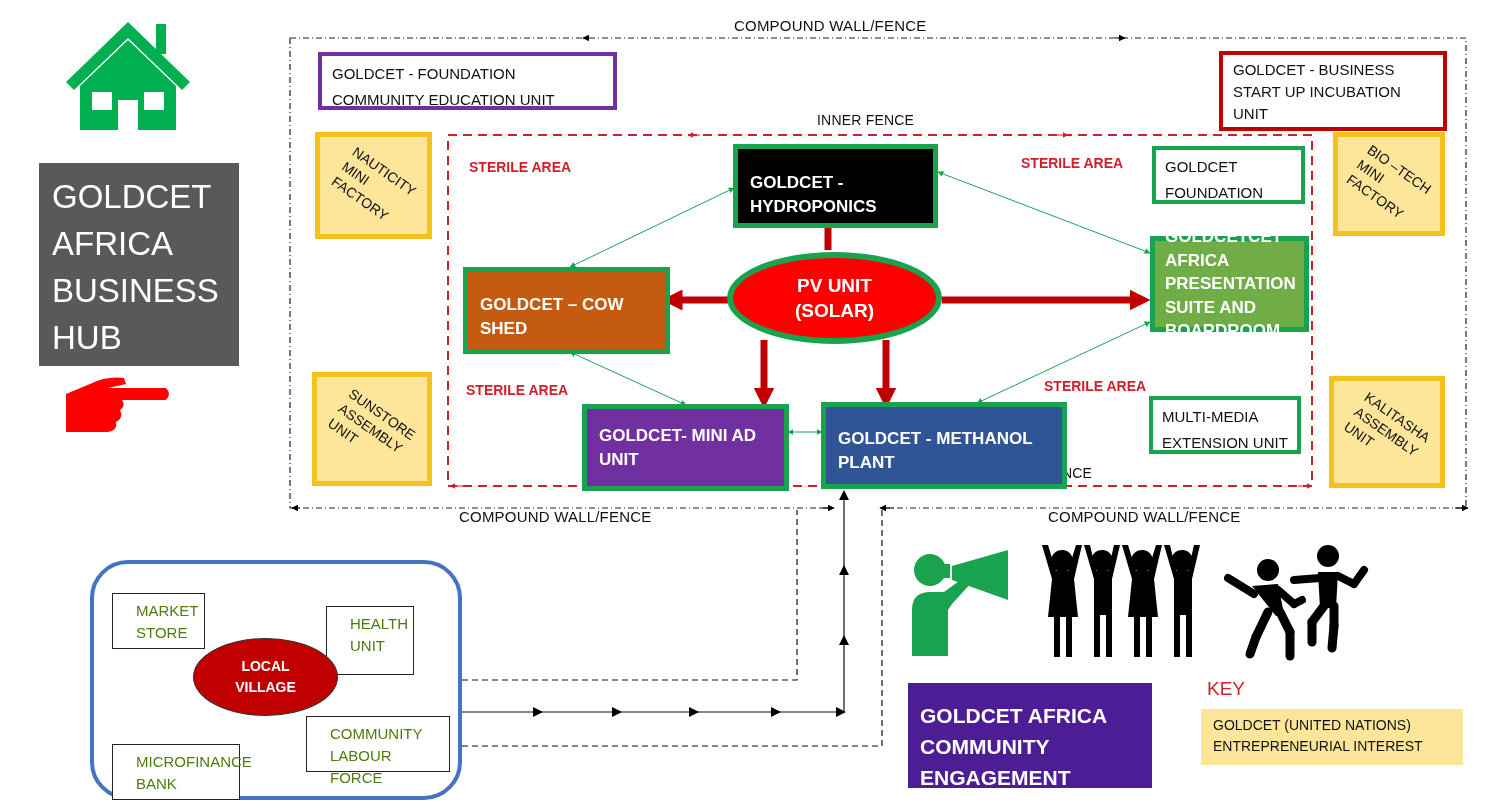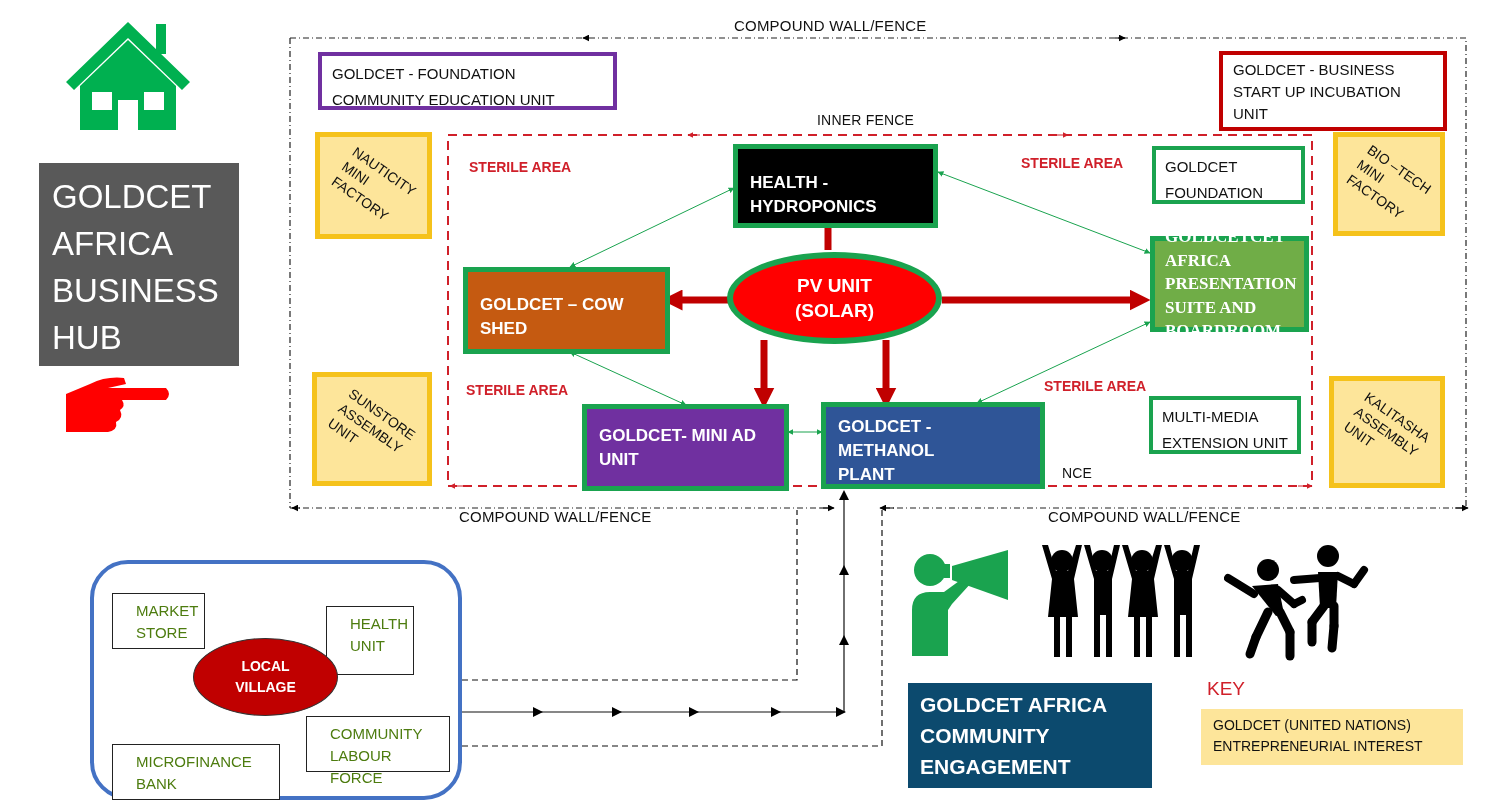--- a/index.html
+++ b/index.html
@@ -158,54 +158,54 @@
 MINI
 FACTORY</span>
 </div>
 <div class="yellow" style="left:1329px;top:376px;width:116px;height:112px;">
   <span>KALITASHA
 ASSEMBLY
 UNIT</span>
 </div>
 
 <div class="unit" style="left:733px;top:144px;width:205px;height:84px;background:#000;">
-  <span style="margin-top:18px;">HEALTH -
+  <span style="margin-top:18px;">GOLDCET -
 HYDROPONICS</span>
 </div>
 <div class="unit" style="left:463px;top:267px;width:207px;height:87px;background:#c55a11;">
   <span style="margin-top:12px;">GOLDCET – COW
 SHED</span>
 </div>
-<div class="unit" style="left:1150px;top:236px;width:159px;height:96px;background:#70ad47;padding:0 10px;font-size:17px;line-height:23.5px;font-family:Liberation Serif, serif;">
+<div class="unit" style="left:1150px;top:236px;width:159px;height:96px;background:#70ad47;padding:0 10px;font-size:17px;line-height:23.5px;">
   <span>GOLDCETCET
 AFRICA
 PRESENTATION
 SUITE AND
 BOARDROOM</span>
 </div>
 <div class="unit" style="left:582px;top:404px;width:207px;height:87px;background:#7030a0;">
   <span style="">GOLDCET- MINI AD
 UNIT</span>
 </div>
-<div class="unit" style="left:821px;top:402px;width:224px;height:87px;background:#2f5597;">
+<div class="unit" style="left:821px;top:402px;width:246px;height:87px;background:#2f5597;">
   <span style="margin-top:10px;">GOLDCET - METHANOL
 PLANT</span>
 </div>
 
 <div class="abs" style="left:727px;top:252px;width:215px;height:92px;border-radius:50%;background:#ff0000;border:6px solid #1aa34f;display:flex;align-items:center;justify-content:center;">
   <span style="color:#fff;font-weight:bold;font-size:19px;line-height:25px;text-align:center;white-space:pre-line;">PV UNIT
 (SOLAR)</span>
 </div>
 
 <div class="abs" style="left:90px;top:560px;width:372px;height:240px;border:4px solid #4472c4;border-radius:38px;background:#fff;"></div>
 <div class="thin-box" style="left:112px;top:593px;width:93px;height:56px;">MARKET
 STORE</div>
 <div class="thin-box" style="left:326px;top:606px;width:88px;height:69px;">HEALTH
 UNIT</div>
-<div class="thin-box" style="left:112px;top:744px;width:168px;height:56px;">MICROFINANCE
+<div class="thin-box" style="left:112px;top:744px;width:128px;height:56px;">MICROFINANCE
 BANK</div>
 <div class="thin-box" style="left:306px;top:716px;width:144px;height:56px;">COMMUNITY
 LABOUR FORCE</div>
 <div class="abs" style="left:193px;top:638px;width:145px;height:78px;border-radius:50%;background:#c00000;border:1.5px solid #333;display:flex;align-items:center;justify-content:center;">
   <span style="color:#fff;font-weight:bold;font-size:14px;line-height:21px;text-align:center;white-space:pre-line;">LOCAL
 VILLAGE</span>
 </div>
 
 <svg class="abs" style="left:908px;top:550px;width:100px;height:110px" viewBox="0 0 100 110">
   <circle cx="22" cy="20" r="16" fill="#1aa34f"></circle>
@@ -251,21 +251,21 @@
     <line x1="70" y1="38" x2="96" y2="36" stroke-width="8"></line>
     <line x1="114" y1="34" x2="130" y2="42" stroke-width="8"></line>
     <line x1="130" y1="42" x2="140" y2="28" stroke-width="8"></line>
     <line x1="100" y1="64" x2="88" y2="80" stroke-width="9"></line>
     <line x1="88" y1="80" x2="88" y2="100" stroke-width="9"></line>
     <line x1="110" y1="64" x2="110" y2="84" stroke-width="9"></line>
     <line x1="110" y1="84" x2="108" y2="106" stroke-width="9"></line>
   </g>
 </svg>
 
-<div class="abs" style="left:908px;top:683px;width:244px;height:105px;background:#0c4a6e;padding:6px 12px;">
+<div class="abs" style="left:908px;top:683px;width:244px;height:105px;background:#4c1d95;padding:17px 12px;">
   <span style="color:#fff;font-weight:bold;font-size:21px;line-height:31px;white-space:pre-line;display:block;">GOLDCET AFRICA
 COMMUNITY
 ENGAGEMENT</span>
 </div>
 
 <div class="abs" style="left:1207px;top:678px;font-size:19px;color:#d0202a;">KEY</div>
 <div class="abs" style="left:1201px;top:709px;width:262px;height:56px;background:#fde59a;padding:6px 12px;">
   <span style="font-size:14px;line-height:21px;color:#111;white-space:pre-line;display:block;">GOLDCET (UNITED NATIONS)
 ENTREPRENEURIAL INTEREST</span>
 </div>

